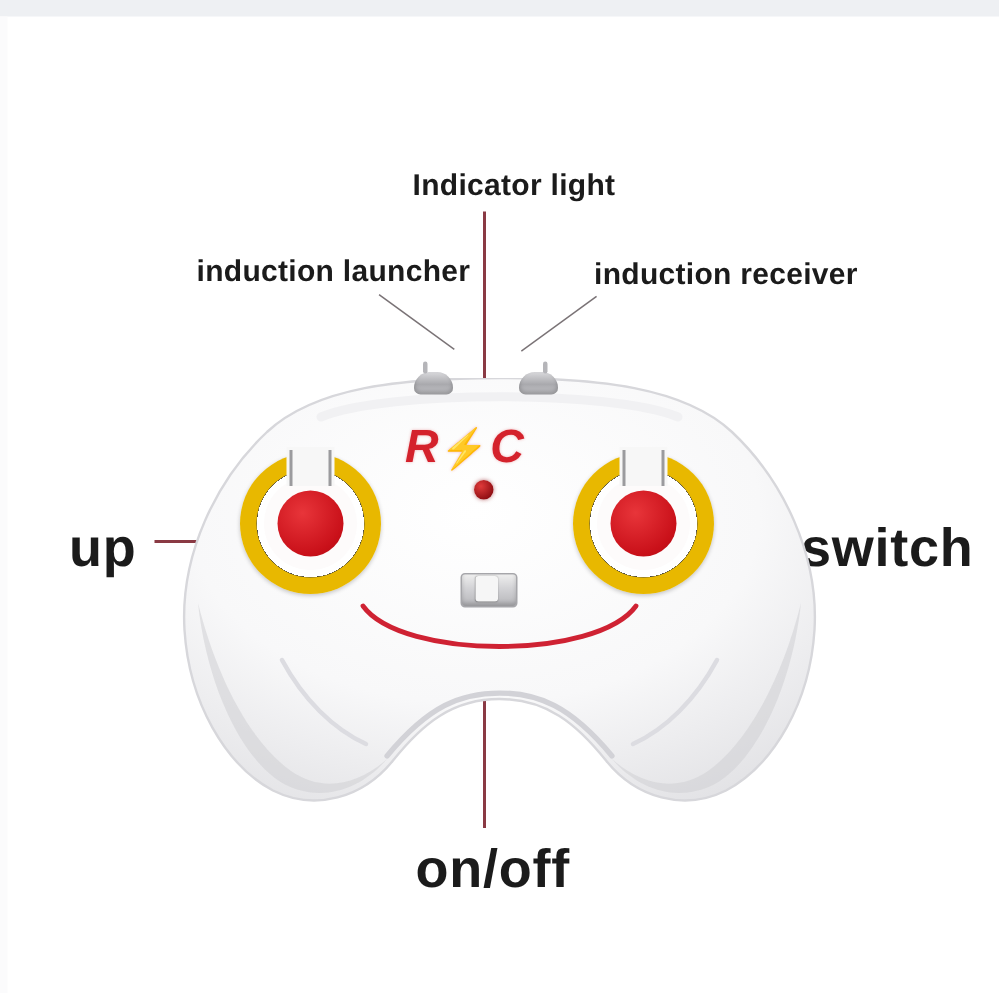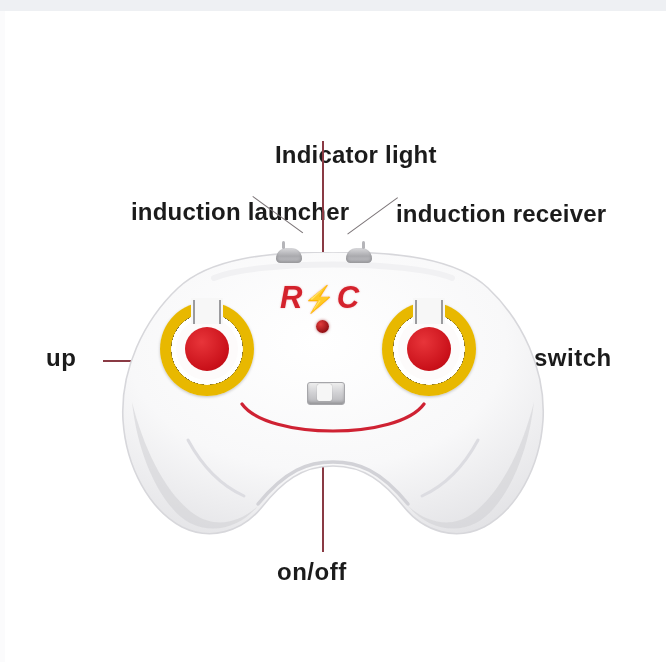--- a/index.html
+++ b/index.html
@@ -29,22 +29,22 @@
     background: #fbfbfc;
   }
 
   .callout {
     position: absolute;
     color: #1b1b1b;
     font-weight: 600;
     white-space: nowrap;
     letter-spacing: .2px;
   }
-  .callout.small { font-size: 24px; margin-top: 28px; }
-  .callout.big   { font-size: 24px; font-weight: 700; letter-spacing: .5px; }
+  .callout.small { font-size: 20px; }
+  .callout.big   { font-size: 36px; font-weight: 700; letter-spacing: .5px; }
 
   
   .leader {
     position: absolute;
     background: #8a3a44;
   }
   .leader.v { width: 2px; }
   .leader.h { height: 2px; }
 
   .diag {
@@ -78,21 +78,21 @@
     width: 3px; height: 8px;
     background: #b5b5b9;
     border-radius: 2px;
   }
 
   
   #logo {
     position: absolute;
     left: 152px; top: 28px;
     width: 100px;
-    text-align: center;
+    text-align: left;
     color: #d4222c;
     font-size: 31px;
     font-weight: 700;
     font-style: italic;
     font-family: "Liberation Sans", sans-serif;
     letter-spacing: 1px;
     text-shadow: 0 0 2px rgba(212,34,44,.35);
   }
   #logo .bolt { font-style: normal; font-size: 26px; }
 

